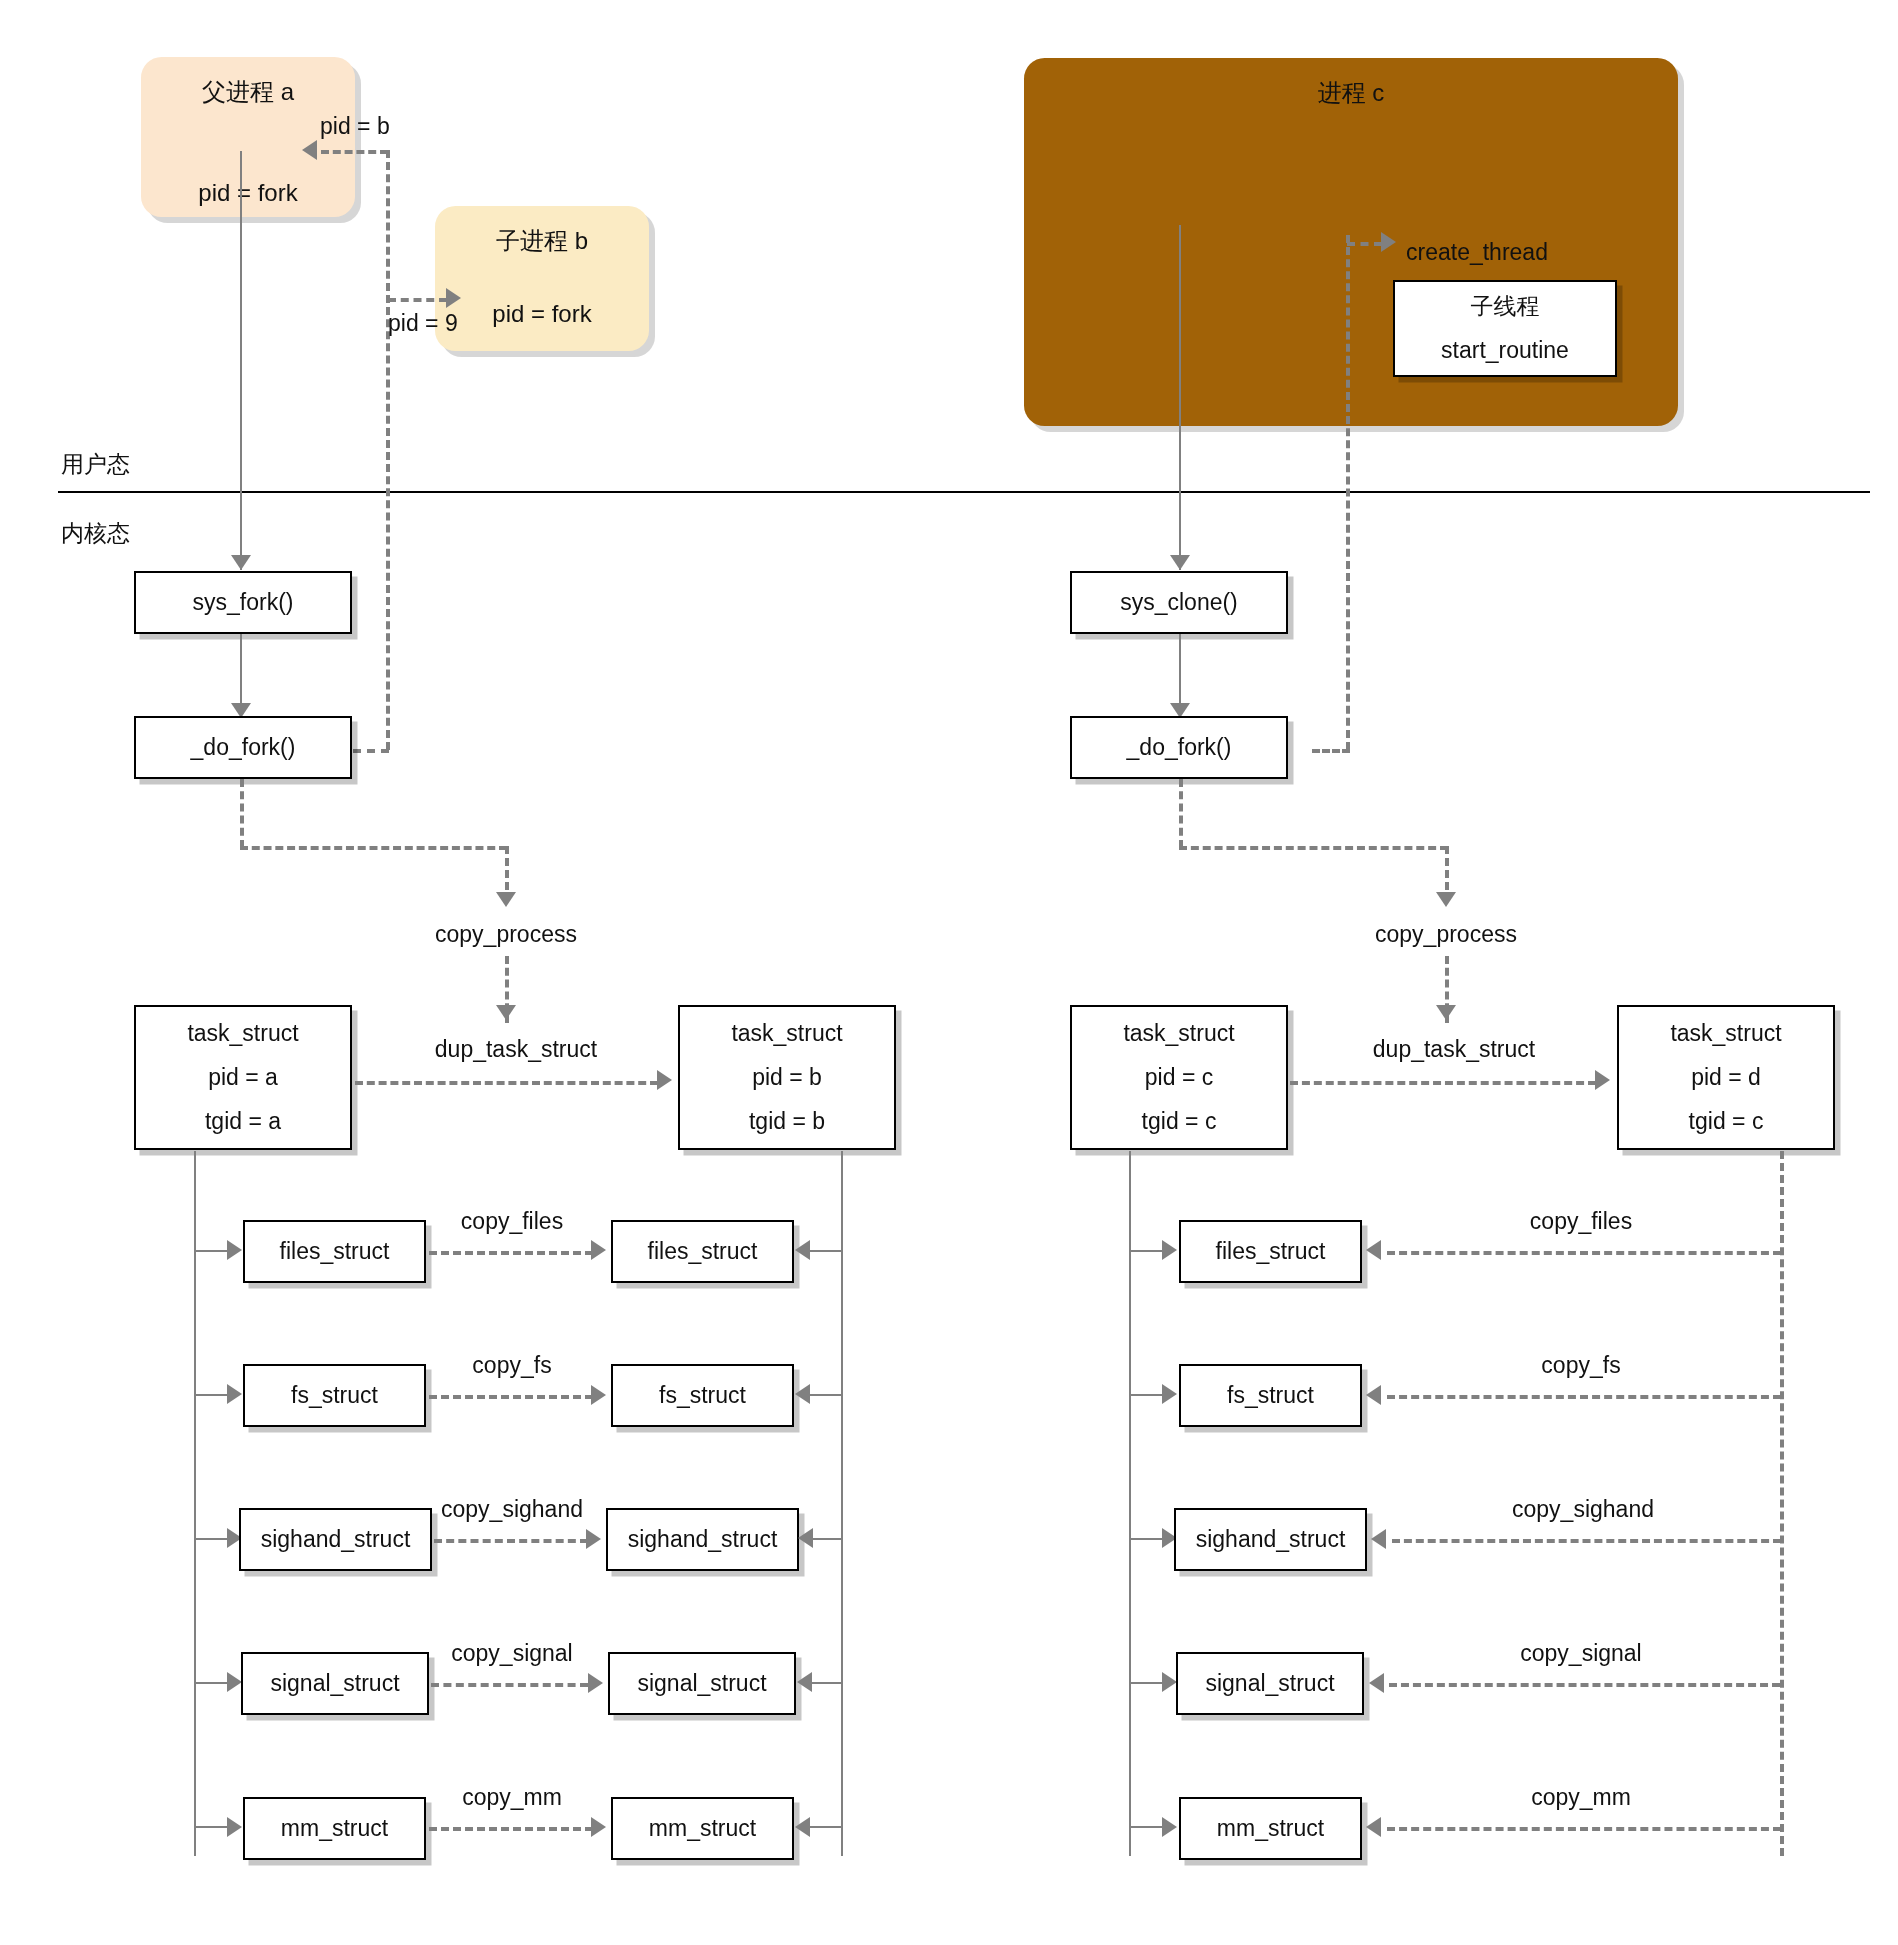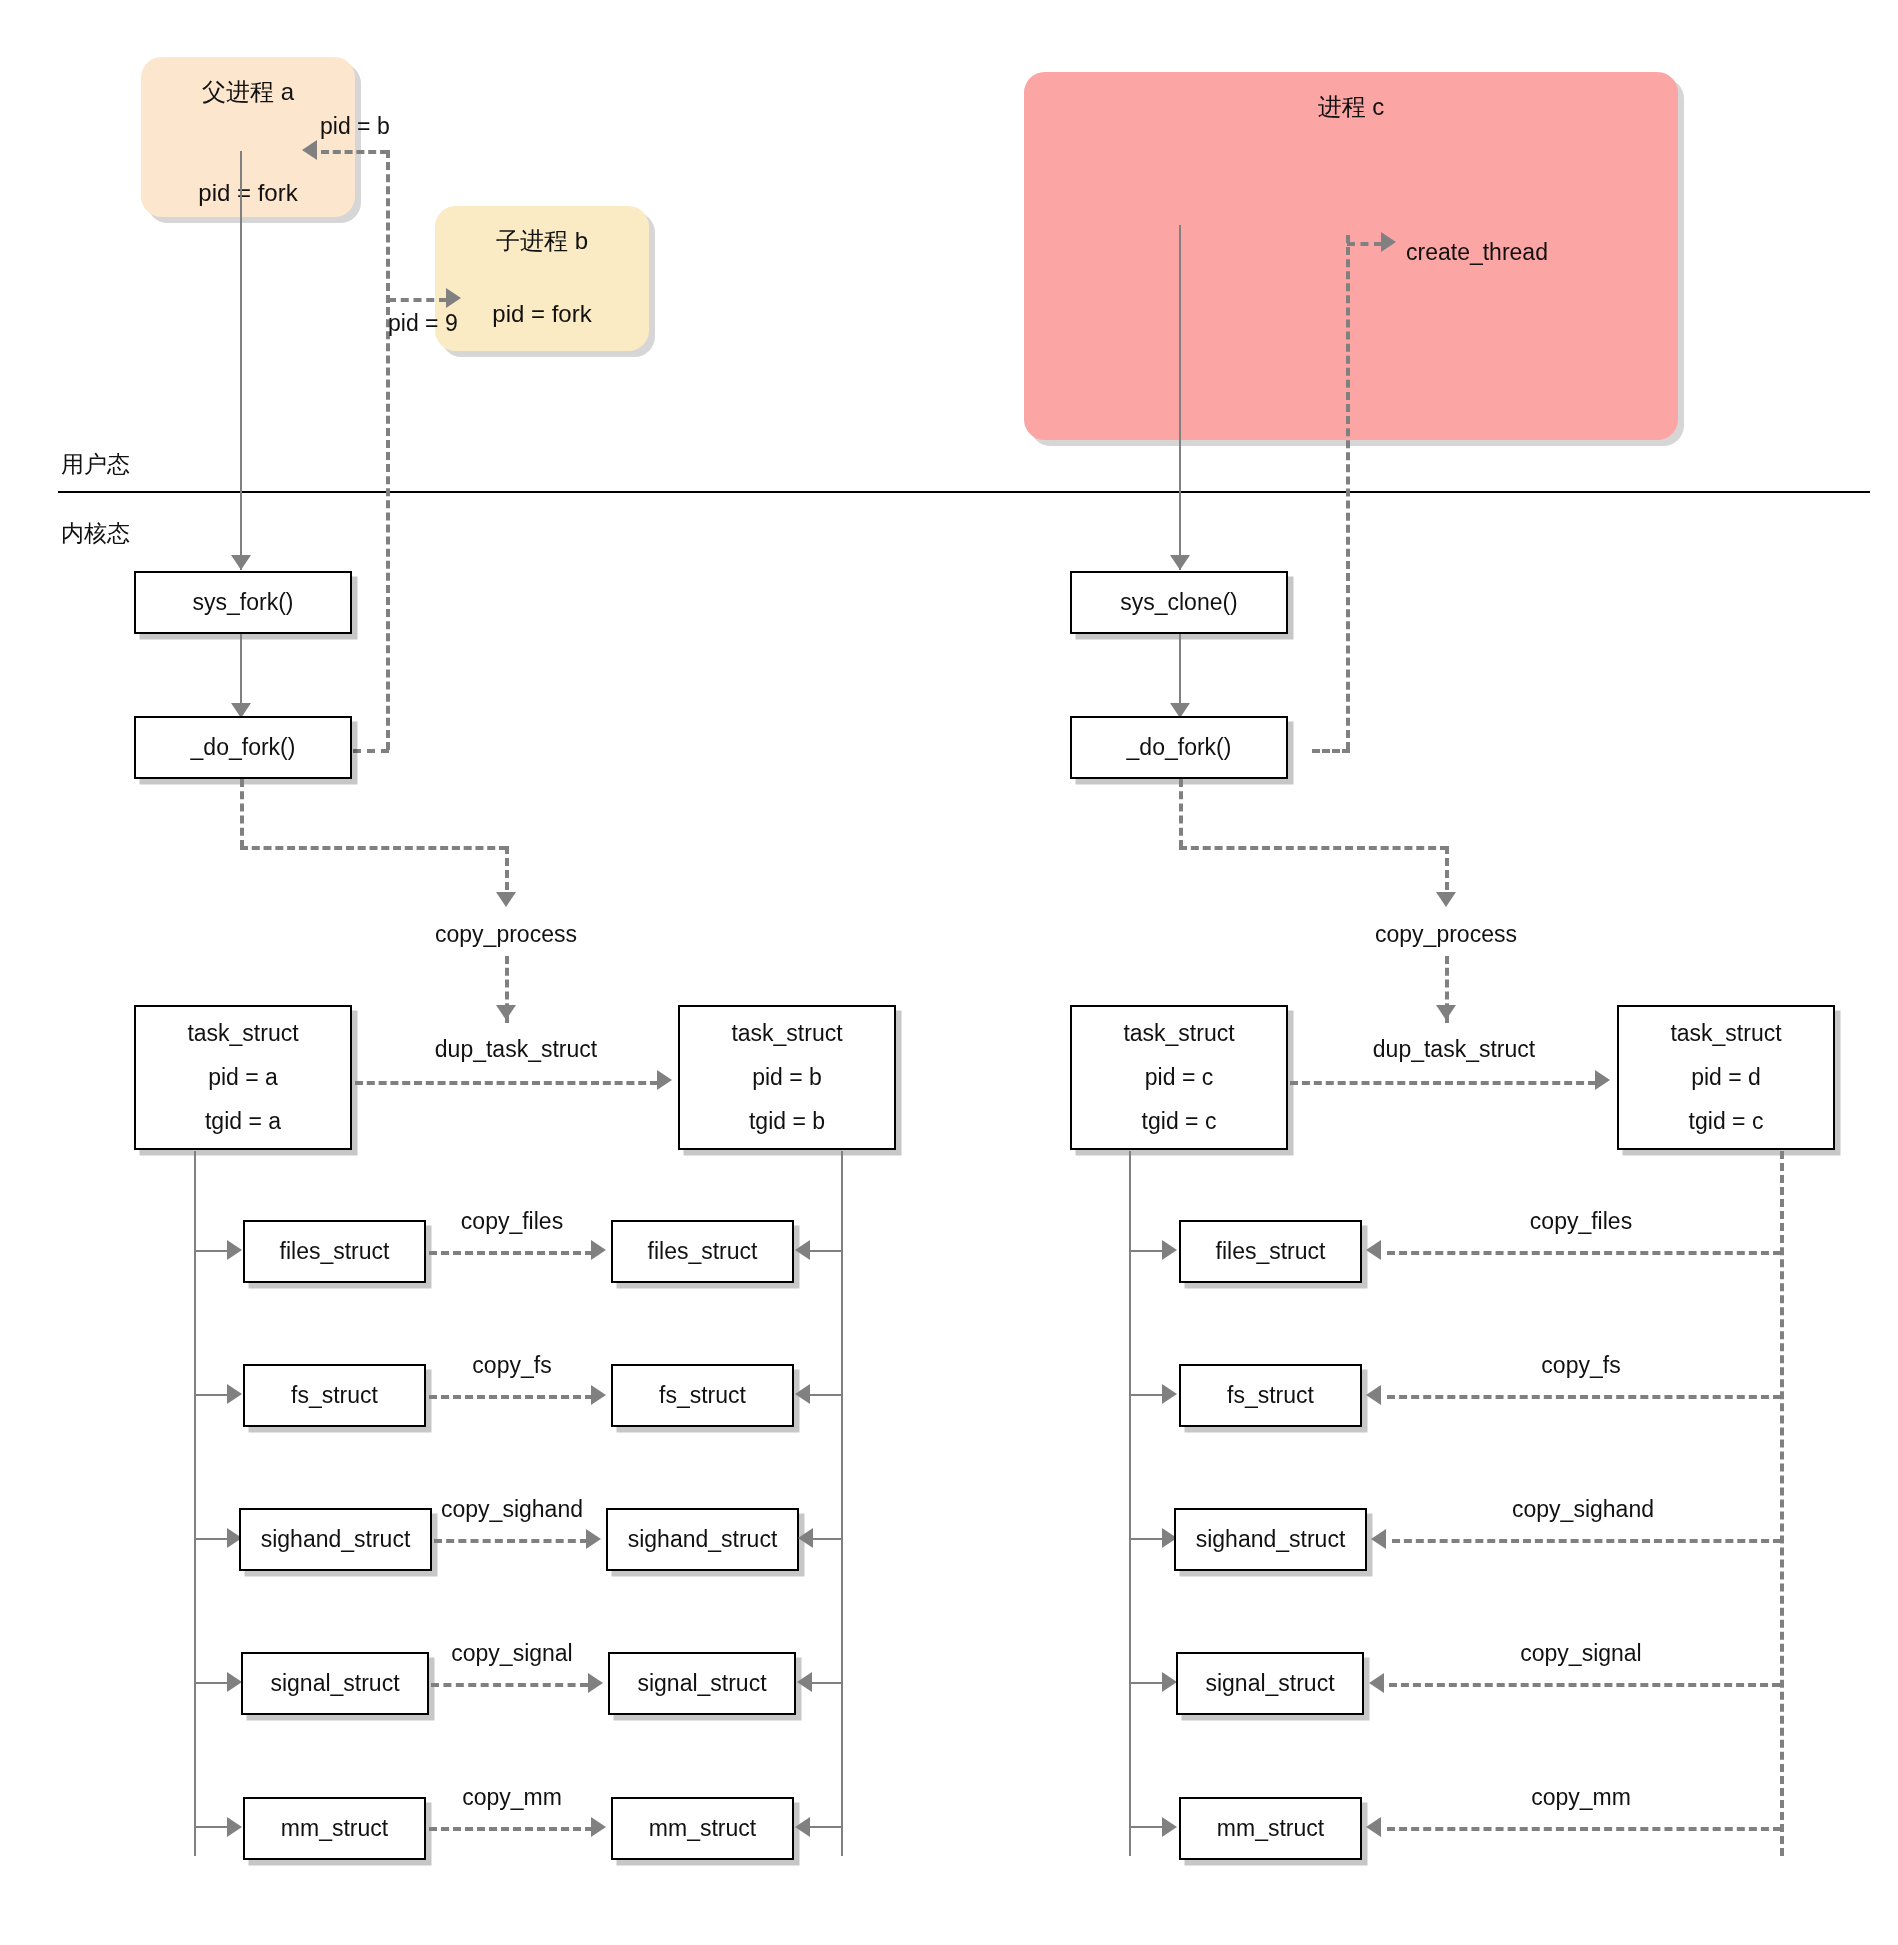--- a/index.html
+++ b/index.html
@@ -80,25 +80,29 @@
   <div class="ah ah-left" style="left:302px;top:140px;"></div>
   <div class="lbl" style="left:320px;top:113px;">pid = b</div>
 
   <div class="vdash" style="left:386px;top:150px;height:600px;"></div>
   <div class="hdash" style="left:353px;top:749px;width:36px;"></div>
 
   <div class="hdash" style="left:388px;top:298px;width:59px;"></div>
   <div class="ah ah-right" style="left:446px;top:288px;"></div>
   <div class="lbl" style="left:388px;top:310px;">pid = 9</div>
 
-  <div class="round-box" style="left:1024px;top:72px;width:654px;height:368px;background:#fca5a5;">
+  <div class="round-box" style="left:1024px;top:58px;width:654px;height:368px;background:#a16207;">
     <div class="round-title" style="top:19.4px;">进程 c</div>
   </div>
 
 
+  <div class="node" style="left:1393px;top:280px;width:224px;height:97px;">
+    <span class="ln">子线程</span>
+    <span class="ln">start_routine</span>
+  </div>
 
   <div class="vline" style="left:1179px;top:225px;height:345px;"></div>
   <div class="ah ah-down" style="left:1170px;top:555px;"></div>
 
   <div class="vdash" style="left:1346px;top:235px;height:515px;"></div>
   <div class="hdash" style="left:1347px;top:242px;width:35px;"></div>
   <div class="ah ah-right" style="left:1381px;top:232px;"></div>
   <div class="lbl" style="left:1406px;top:239px;">create_thread</div>
 
   <div class="hdash" style="left:1312px;top:749px;width:38px;"></div>

